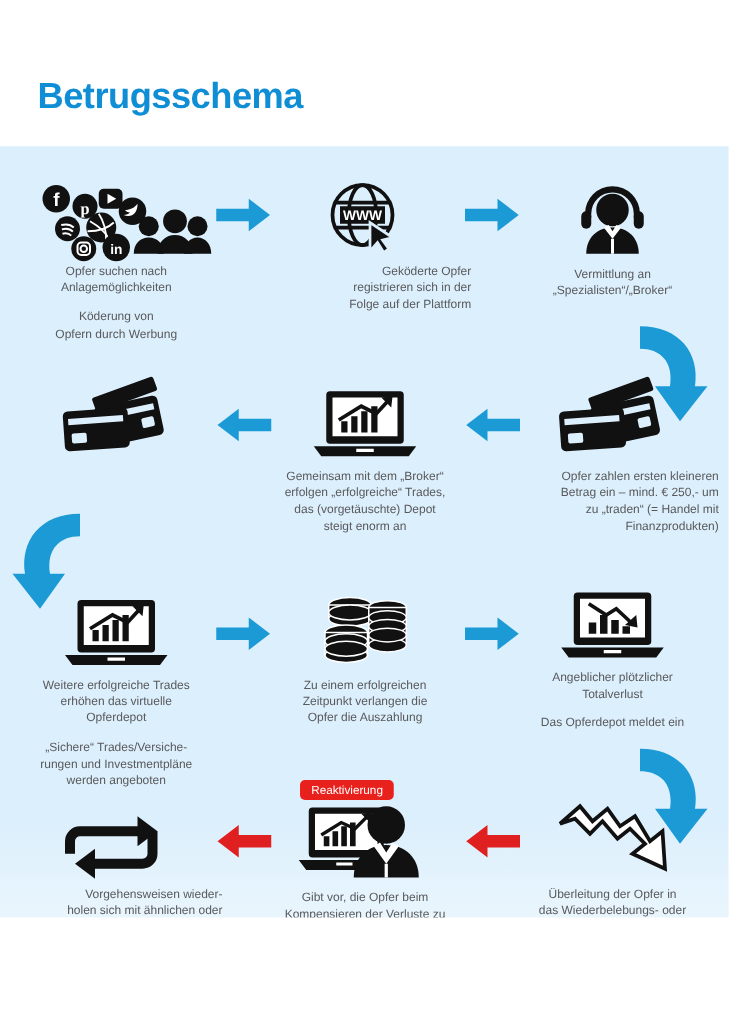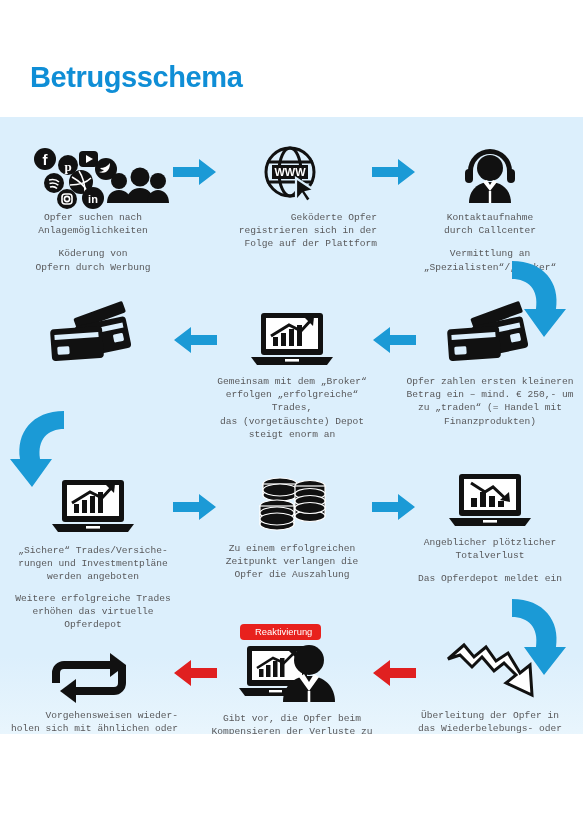--- a/index.html
+++ b/index.html
@@ -25,32 +25,32 @@
     position:absolute;left:0;top:117px;width:583px;height:710px;
     background:linear-gradient(to bottom,#dceffc 0%,#dceffc 76%,#eaf6fd 88%,#ffffff 99%);
   }
 
   .grid{position:absolute;left:0;top:0;width:583px;height:710px;}
 
   .cell{position:absolute;width:170px;text-align:center;}
   .cell .iconbox{height:62px;display:flex;align-items:flex-end;justify-content:center;}
   .cell .txt{
     font-size:9.6px;line-height:13.2px;color:#59595b;margin-top:8px;
-    font-family:Liberation Mono, monospace;
+    font-family:Liberation Sans, sans-serif;
   }
   .cell .txt.second{margin-top:10px;}
 
   .arrow{position:absolute;width:44px;height:30px;}
 
   
   svg{display:block;overflow:visible;}
 
   .badge{
     position:absolute;background:#e8211d;color:#ffffff;
-    font-size:9.4px;border-radius:4px;padding:2px 9px 3px 15px;
+    font-size:9.4px;border-radius:4px;padding:2px 9px 3px 9px;
     white-space:nowrap;font-family:"Liberation Sans", sans-serif;
   }
 </style>
 </head>
 <body>
 
 <div class="page">
 
   <div class="header">
     <div class="title">Betrugsschema</div>
@@ -136,21 +136,20 @@
               <path d="M9 24a22 22 0 0144 0v3h-5v-3a17 17 0 00-34 0v3H9z"></path>
               <rect x="6" y="22" width="8" height="14" rx="4"></rect>
               <rect x="48" y="22" width="8" height="14" rx="4"></rect>
               <circle cx="31" cy="21" r="13"></circle>
               <path d="M31 35c12 0 21 8 21 21H10c0-13 9-21 21-21z"></path>
             </g>
             <path d="M24 35 L31 44 L38 35 L34 33 L31 38 L28 33 Z" fill="#fff"></path>
             <path d="M31 44 L31 56" stroke="#fff" stroke-width="2.4"></path>
           </svg>
         </div>
-        <div class="txt">Kontaktaufnahme<br>durch Callcenter</div>
         <div class="txt second">Vermittlung an<br>„Spezialisten“/„Broker“</div>
       </div>
 
       <div class="arrow" style="left:500px;top:140px;width:72px;height:90px;">
         <svg width="72" height="90" viewBox="0 0 72 90">
           <path d="M12 4 C44 4, 60 26, 56 52 L66 52 L44 80 L24 52 L36 52 C39 32, 28 22, 12 22 Z" fill="#1b9ad6"></path>
         </svg>
       </div>
 
       <div class="cell" style="left:8px;top:188px;">
@@ -202,21 +201,21 @@
         </div>
         <div class="txt">Gemeinsam mit dem „Broker“<br>erfolgen „erfolgreiche“ Trades,<br>das (vorgetäuschte) Depot<br>steigt enorm an</div>
       </div>
 
       <div class="arrow" style="left:372px;top:208px;">
         <svg width="44" height="30" viewBox="0 0 44 30">
             <path d="M44 10 H18 V2 L1 15 L18 28 V20 H44 Z" fill="#1b9ad6"></path>
           </svg>
       </div>
 
-      <div class="cell" style="left:405px;top:188px;">
+      <div class="cell" style="left:405px;top:188px;text-align:right;">
         <div class="iconbox">
           <svg width="96" height="58" viewBox="0 0 96 58">
             <g fill="#111">
               <g transform="rotate(-20 48 29)">
                 <rect x="36" y="4" width="52" height="12" rx="2"></rect>
               </g>
               <g transform="rotate(-12 48 29)">
                 <rect x="32" y="14" width="52" height="32" rx="4"></rect>
                 <rect x="36" y="20" width="44" height="5" fill="#dceffc"></rect>
                 <rect x="68" y="30" width="10" height="8" rx="1.5" fill="#dceffc"></rect>
@@ -250,22 +249,22 @@
             <g fill="#111">
               <rect x="24" y="28" width="5" height="9"></rect>
               <rect x="32" y="24" width="5" height="13"></rect>
               <rect x="40" y="20" width="5" height="17"></rect>
               <rect x="48" y="16" width="5" height="21"></rect>
               <path d="M22 27 L40 16 L52 22 L63 10" stroke="#111" stroke-width="3" fill="none"></path>
               <path d="M56 9 L65 8 L64 17 Z"></path>
             </g>
           </svg>
         </div>
+        <div class="txt">Weitere erfolgreiche Trades<br>erhöhen das virtuelle<br>Opferdepot</div>
         <div class="txt second">„Sichere“ Trades/Versiche-<br>rungen und Investmentpläne<br>werden angeboten</div>
-        <div class="txt">Weitere erfolgreiche Trades<br>erhöhen das virtuelle<br>Opferdepot</div>
       </div>
 
       <div class="arrow" style="left:173px;top:375px;">
         <svg width="44" height="30" viewBox="0 0 44 30">
             <path d="M0 10 H26 V2 L43 15 L26 28 V20 H0 Z" fill="#1b9ad6"></path>
           </svg>
       </div>
 
       <div class="cell" style="left:207px;top:355px;">
         <div class="iconbox">

